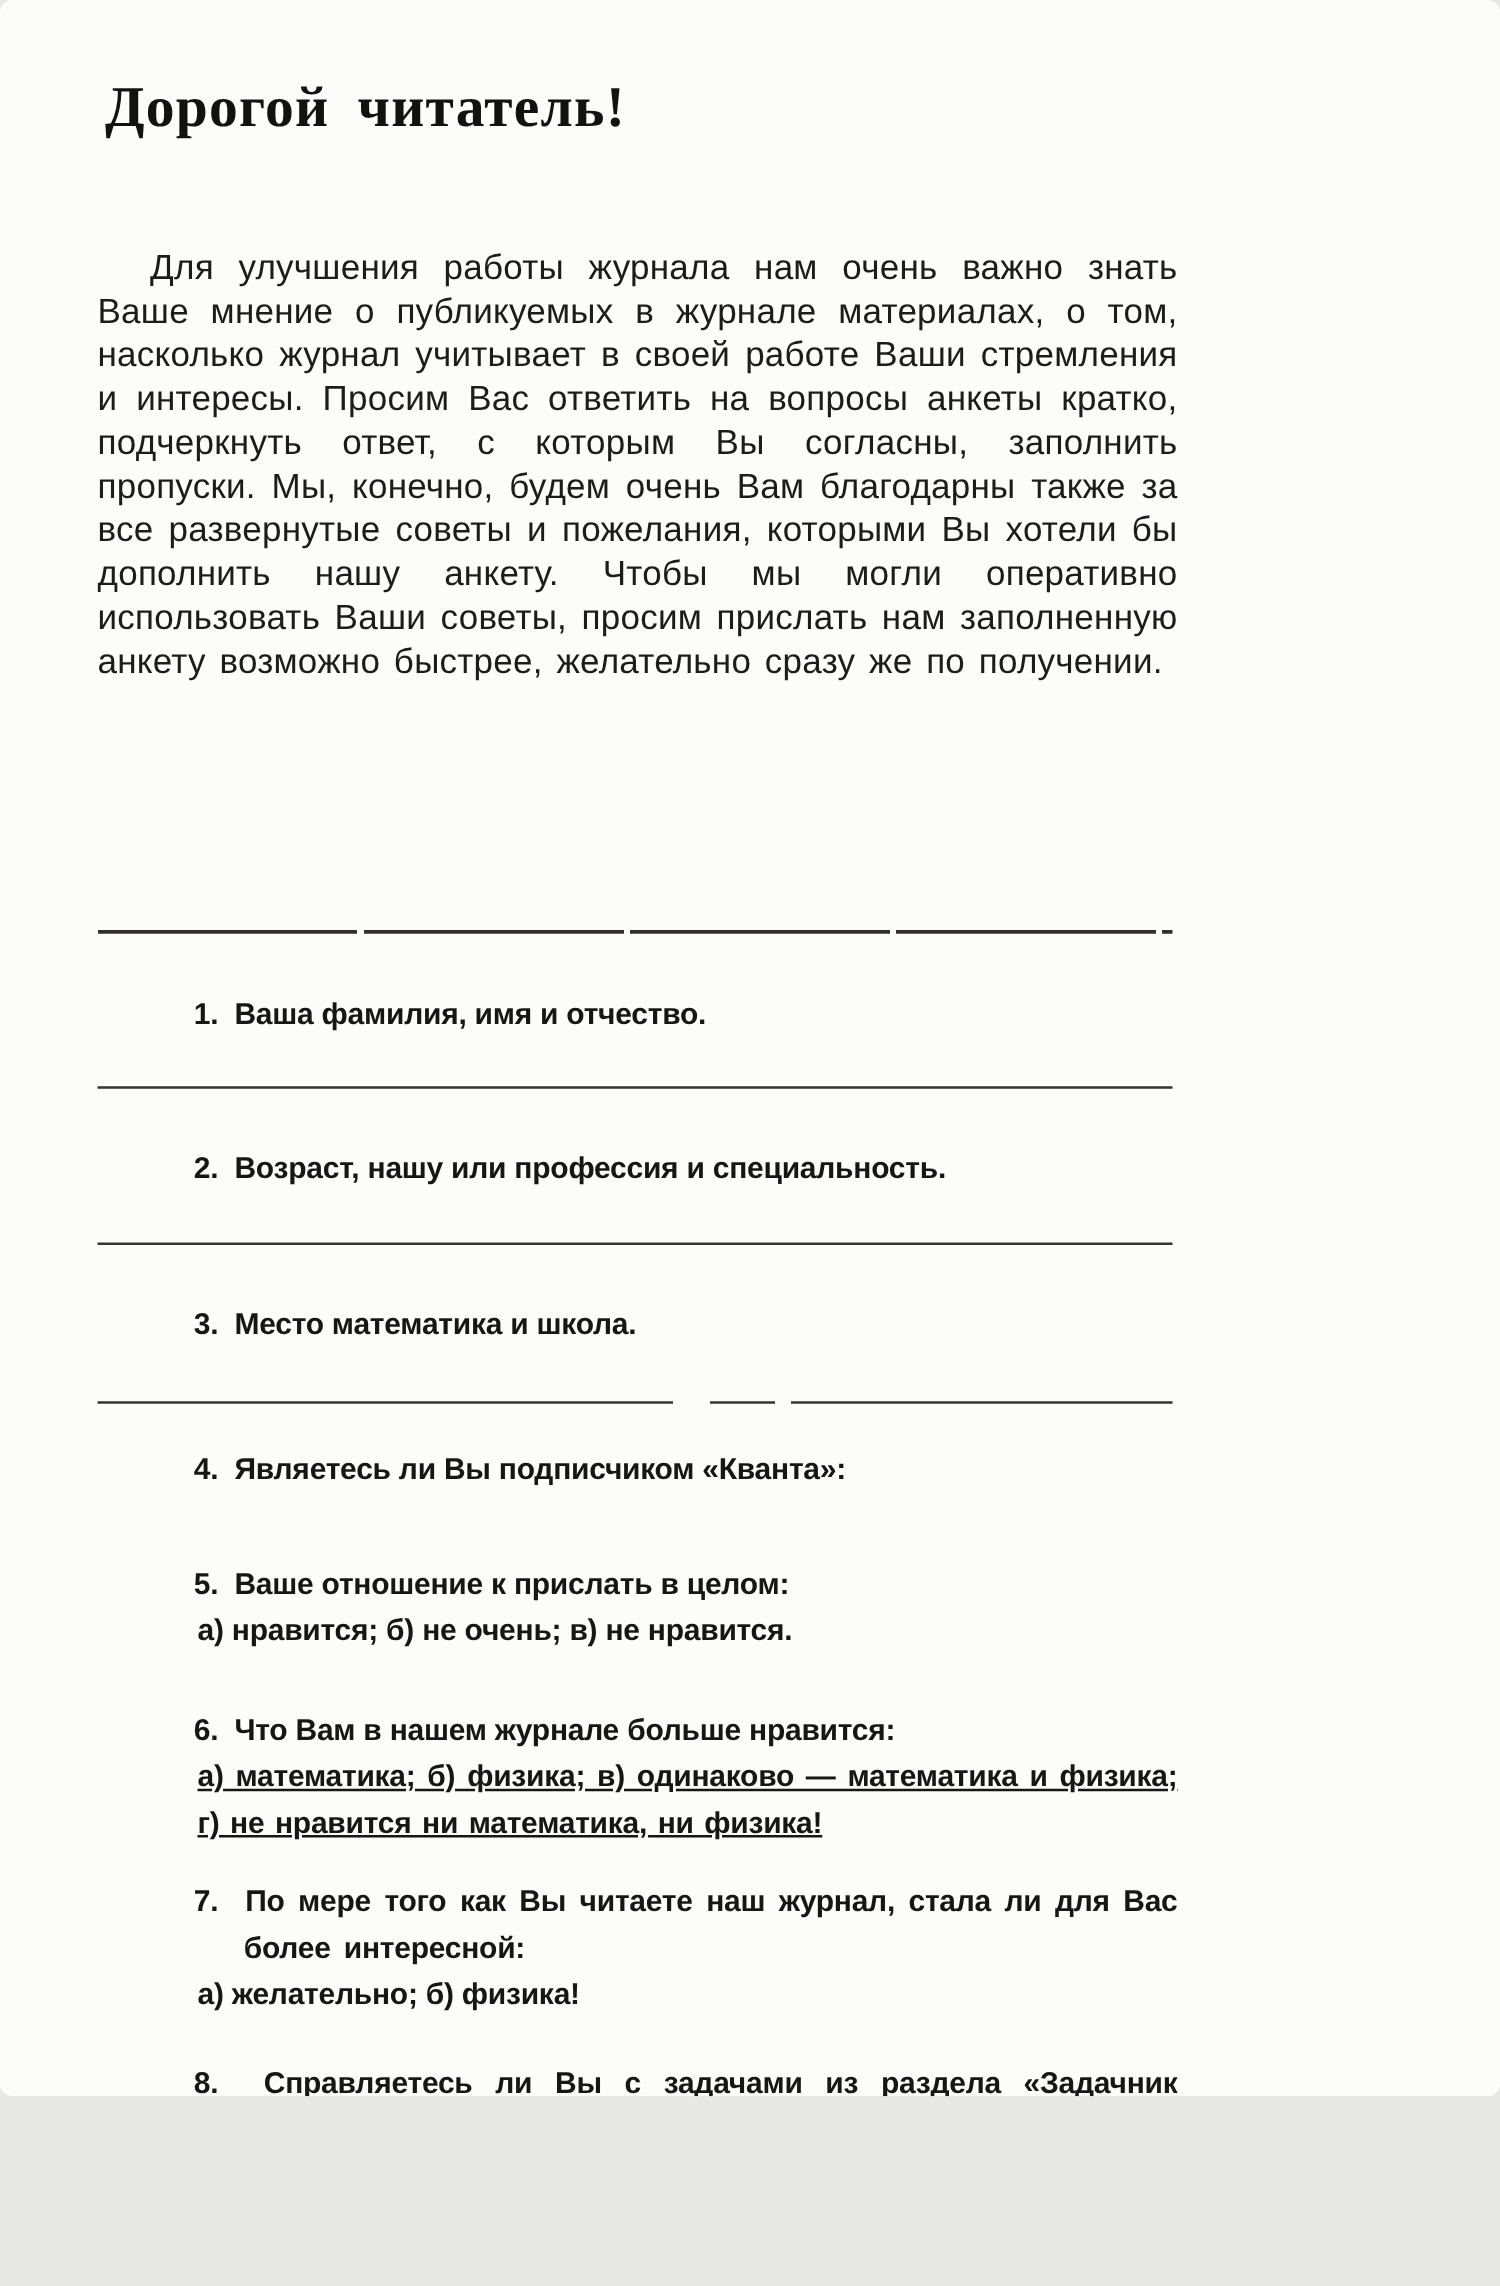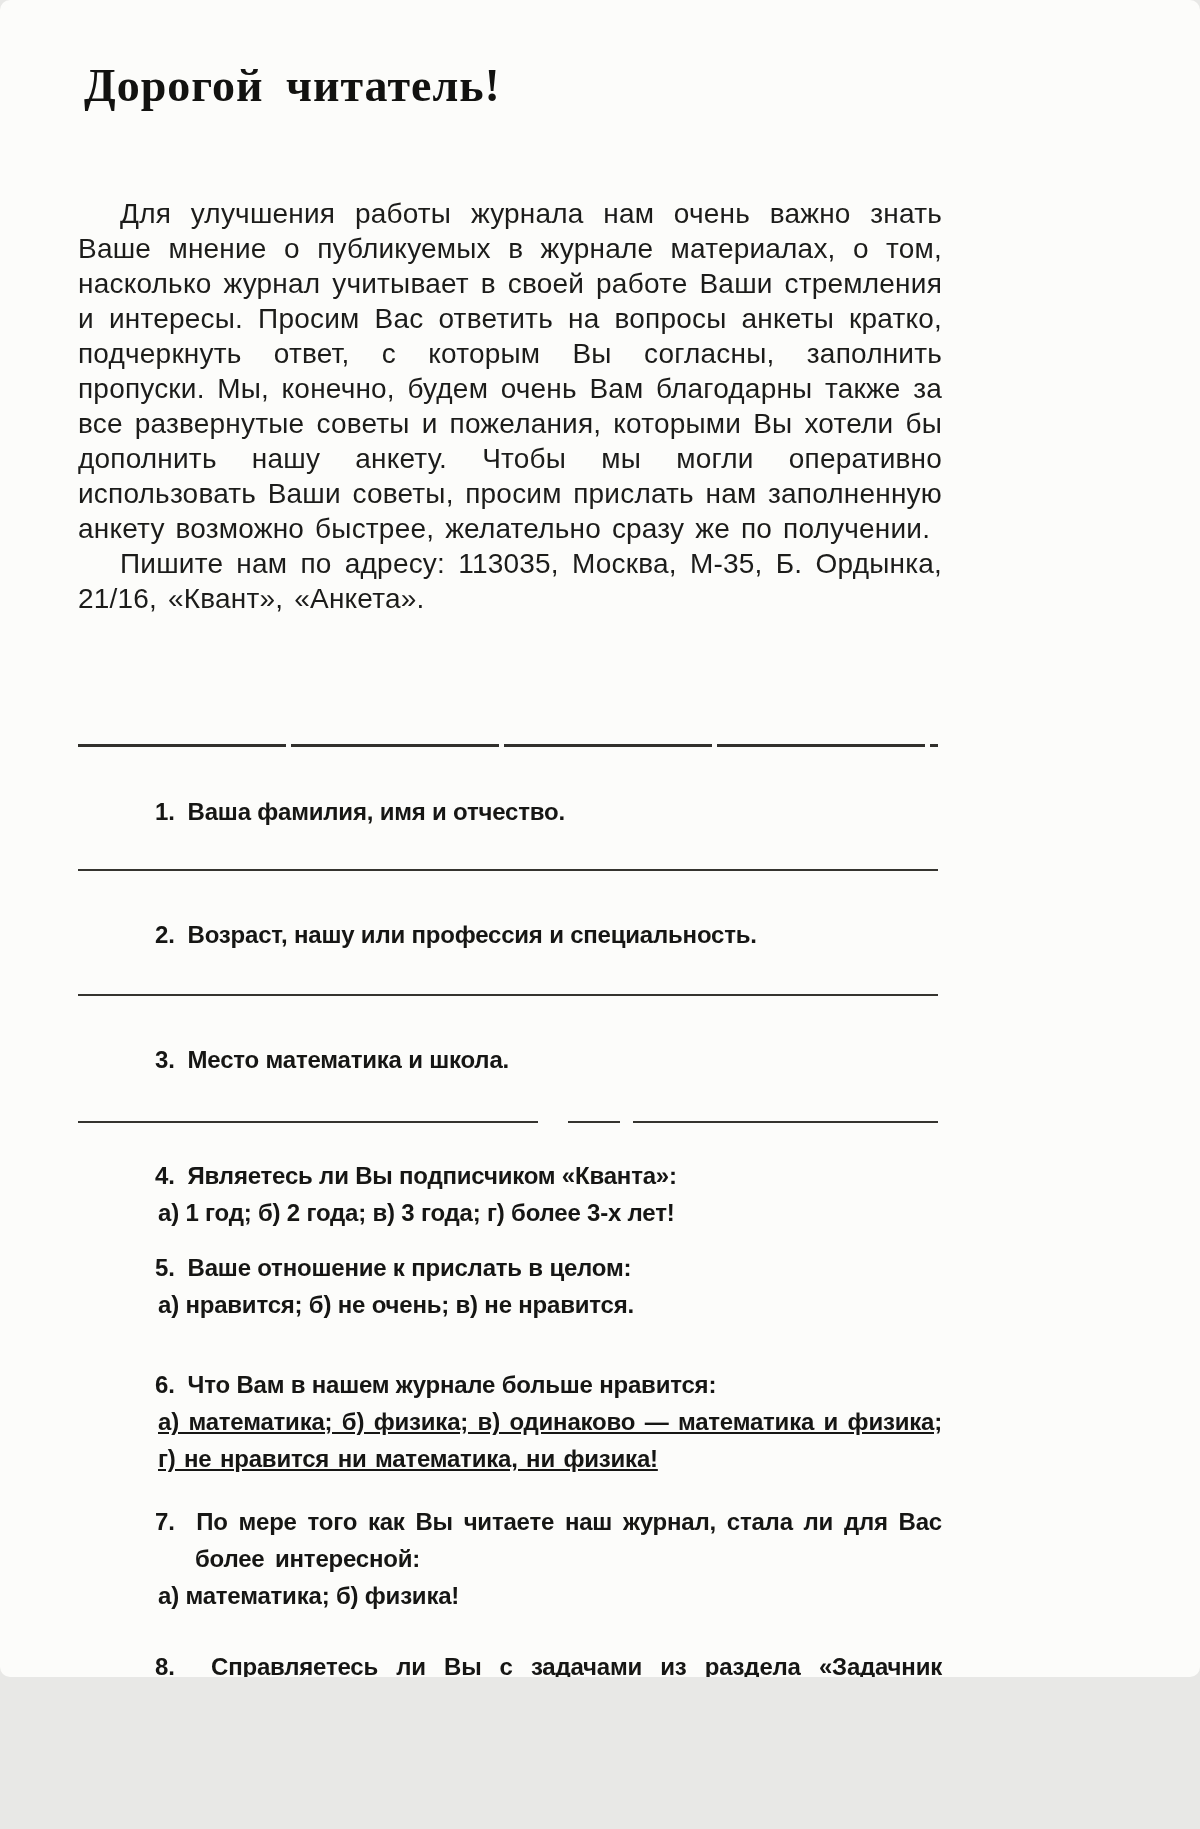--- a/index.html
+++ b/index.html
@@ -119,21 +119,20 @@
 </style>
 </head>
 <body>
 
 <div class="page">
 
   <h1 class="page-title">Дорогой читатель!</h1>
 
   <div class="intro-block">
     <p class="body-par">Для улучшения работы журнала нам очень важно знать Ваше мнение о публикуемых в журнале материалах, о том, насколько журнал учитывает в своей работе Ваши стремления и интересы. Просим Вас ответить на вопросы анкеты кратко, подчеркнуть ответ, с которым Вы согласны, заполнить пропуски. Мы, конечно, будем очень Вам благодарны также за все развернутые советы и пожелания, которыми Вы хотели бы дополнить нашу анкету. Чтобы мы могли оперативно использовать Ваши советы, просим прислать нам заполненную анкету возможно быстрее, желательно сразу же по получении.</p>
-    <p class="body-par">Пишите нам по адресу: 113035, Москва, М-35, Б. Ордынка, 21/16, «Квант», «Анкета».</p>
   </div>
 
   <div class="separator"></div>
 
   <div class="q" style="top: 793px;">
     <div class="q-head"><span>1.</span>&nbsp; <span>Ваша фамилия, имя и отчество.</span></div>
   </div>
   <div class="answer-line" style="top: 869px;"></div>
 
   <div class="q" style="top: 916px;">
@@ -141,36 +140,35 @@
   </div>
   <div class="answer-line" style="top: 994px;"></div>
 
   <div class="q" style="top: 1041px;">
     <div class="q-head"><span>3.</span>&nbsp; <span>Место математика и школа.</span></div>
   </div>
   <div class="answer-line gapped" style="top: 1121px;"></div>
 
   <div class="q" style="top: 1157px;">
     <div class="q-head"><span>4.</span>&nbsp; <span>Являетесь ли Вы подписчиком «Кванта»:</span></div>
-    <div class="q-options">а) 1 год; б) 2 года; в) 3 года; г) более 3-х лет!</div>
   </div>
 
   <div class="q" style="top: 1249px;">
     <div class="q-head"><span>5.</span>&nbsp; <span>Ваше отношение к прислать в целом:</span></div>
     <div class="q-options">а) нравится; б) не очень; в) не нравится.</div>
   </div>
 
   <div class="q" style="top: 1366px;">
     <div class="q-head"><span>6.</span>&nbsp; <span>Что Вам в нашем журнале больше нравится:</span></div>
     <div class="q-options justify">а) математика; б) физика; в) одинаково — математика и физика; г) не нравится ни математика, ни физика!</div>
   </div>
 
   <div class="q" style="top: 1503px;">
     <div class="q-head hang justify"><span>7.</span>&nbsp; <span>По мере того  как Вы читаете наш журнал, стала ли для Вас более интересной:</span></div>
-    <div class="q-options">а) математика; б) физика!</div>
+    <div class="q-options">а) желательно; б) физика!</div>
   </div>
 
   <div class="q" style="top: 1648px;">
     <div class="q-head outdent justify"><span>8.</span>&nbsp; <span>Справляетесь ли Вы с задачами из раздела «Задачник «Кванта»:</span></div>
     <div class="q-options">а) часто; б) не очень; в) не справляетесь!</div>
   </div>
 
   <div class="page-number">63</div>
 
 </div>

